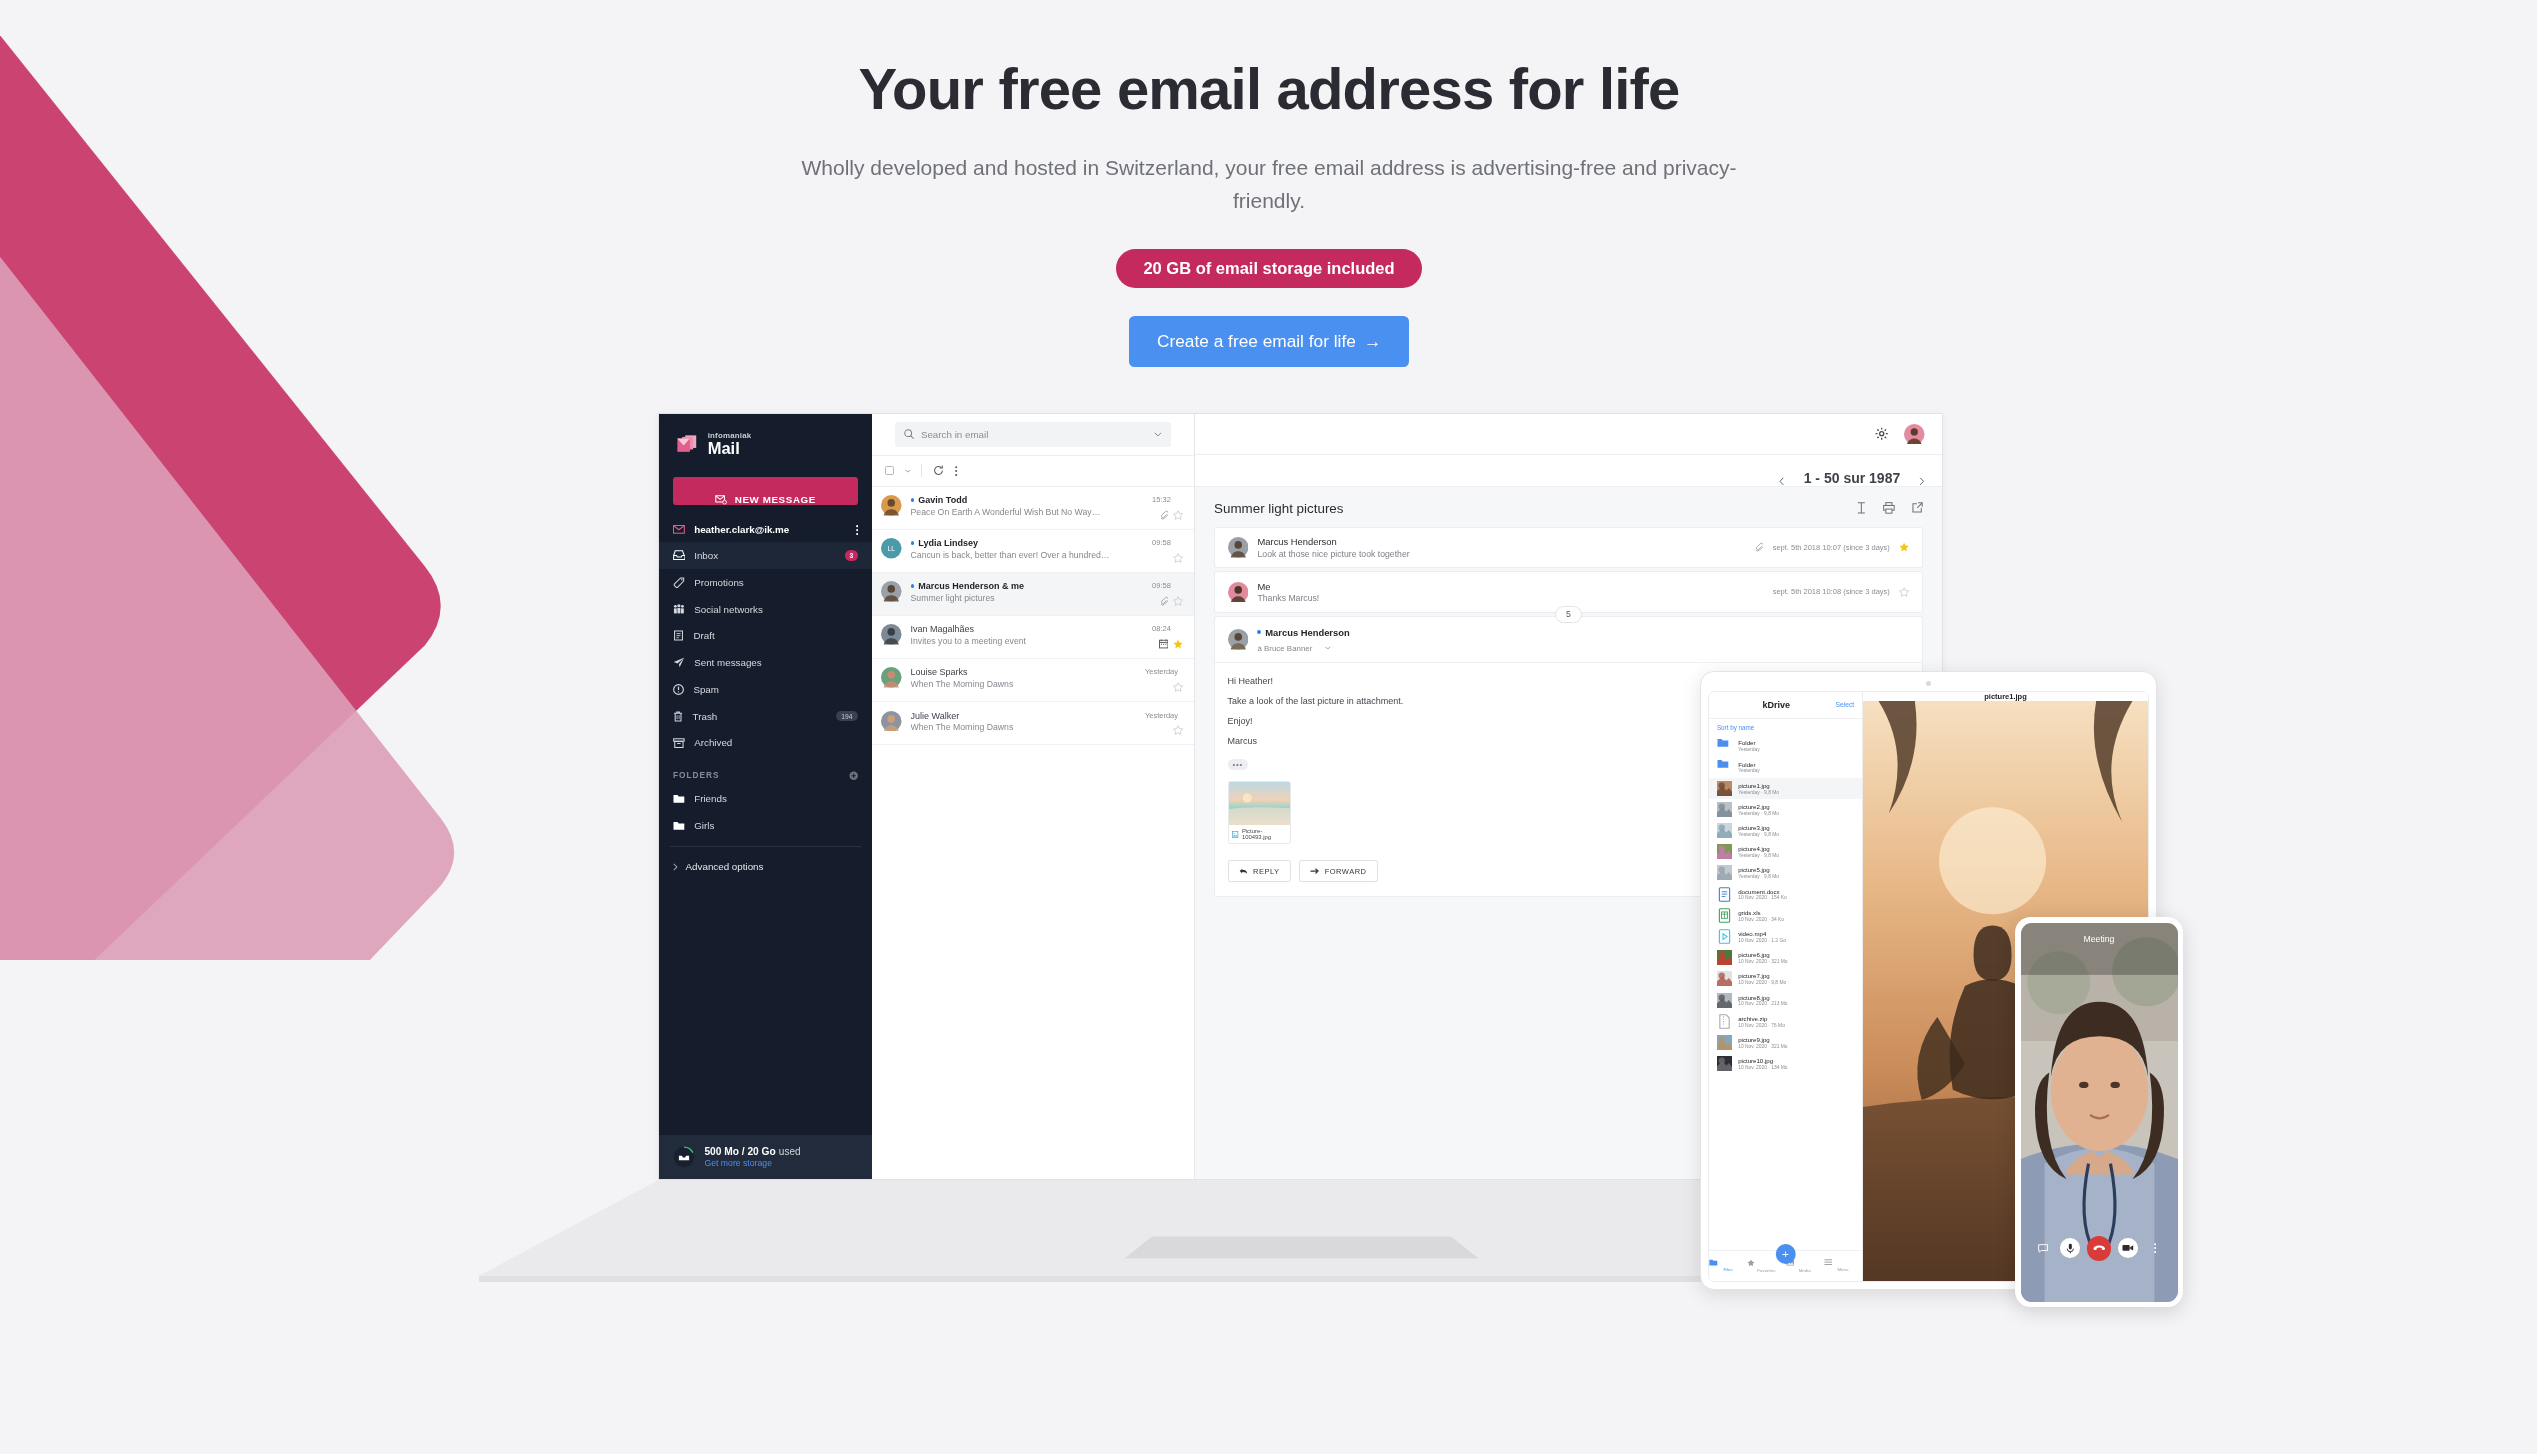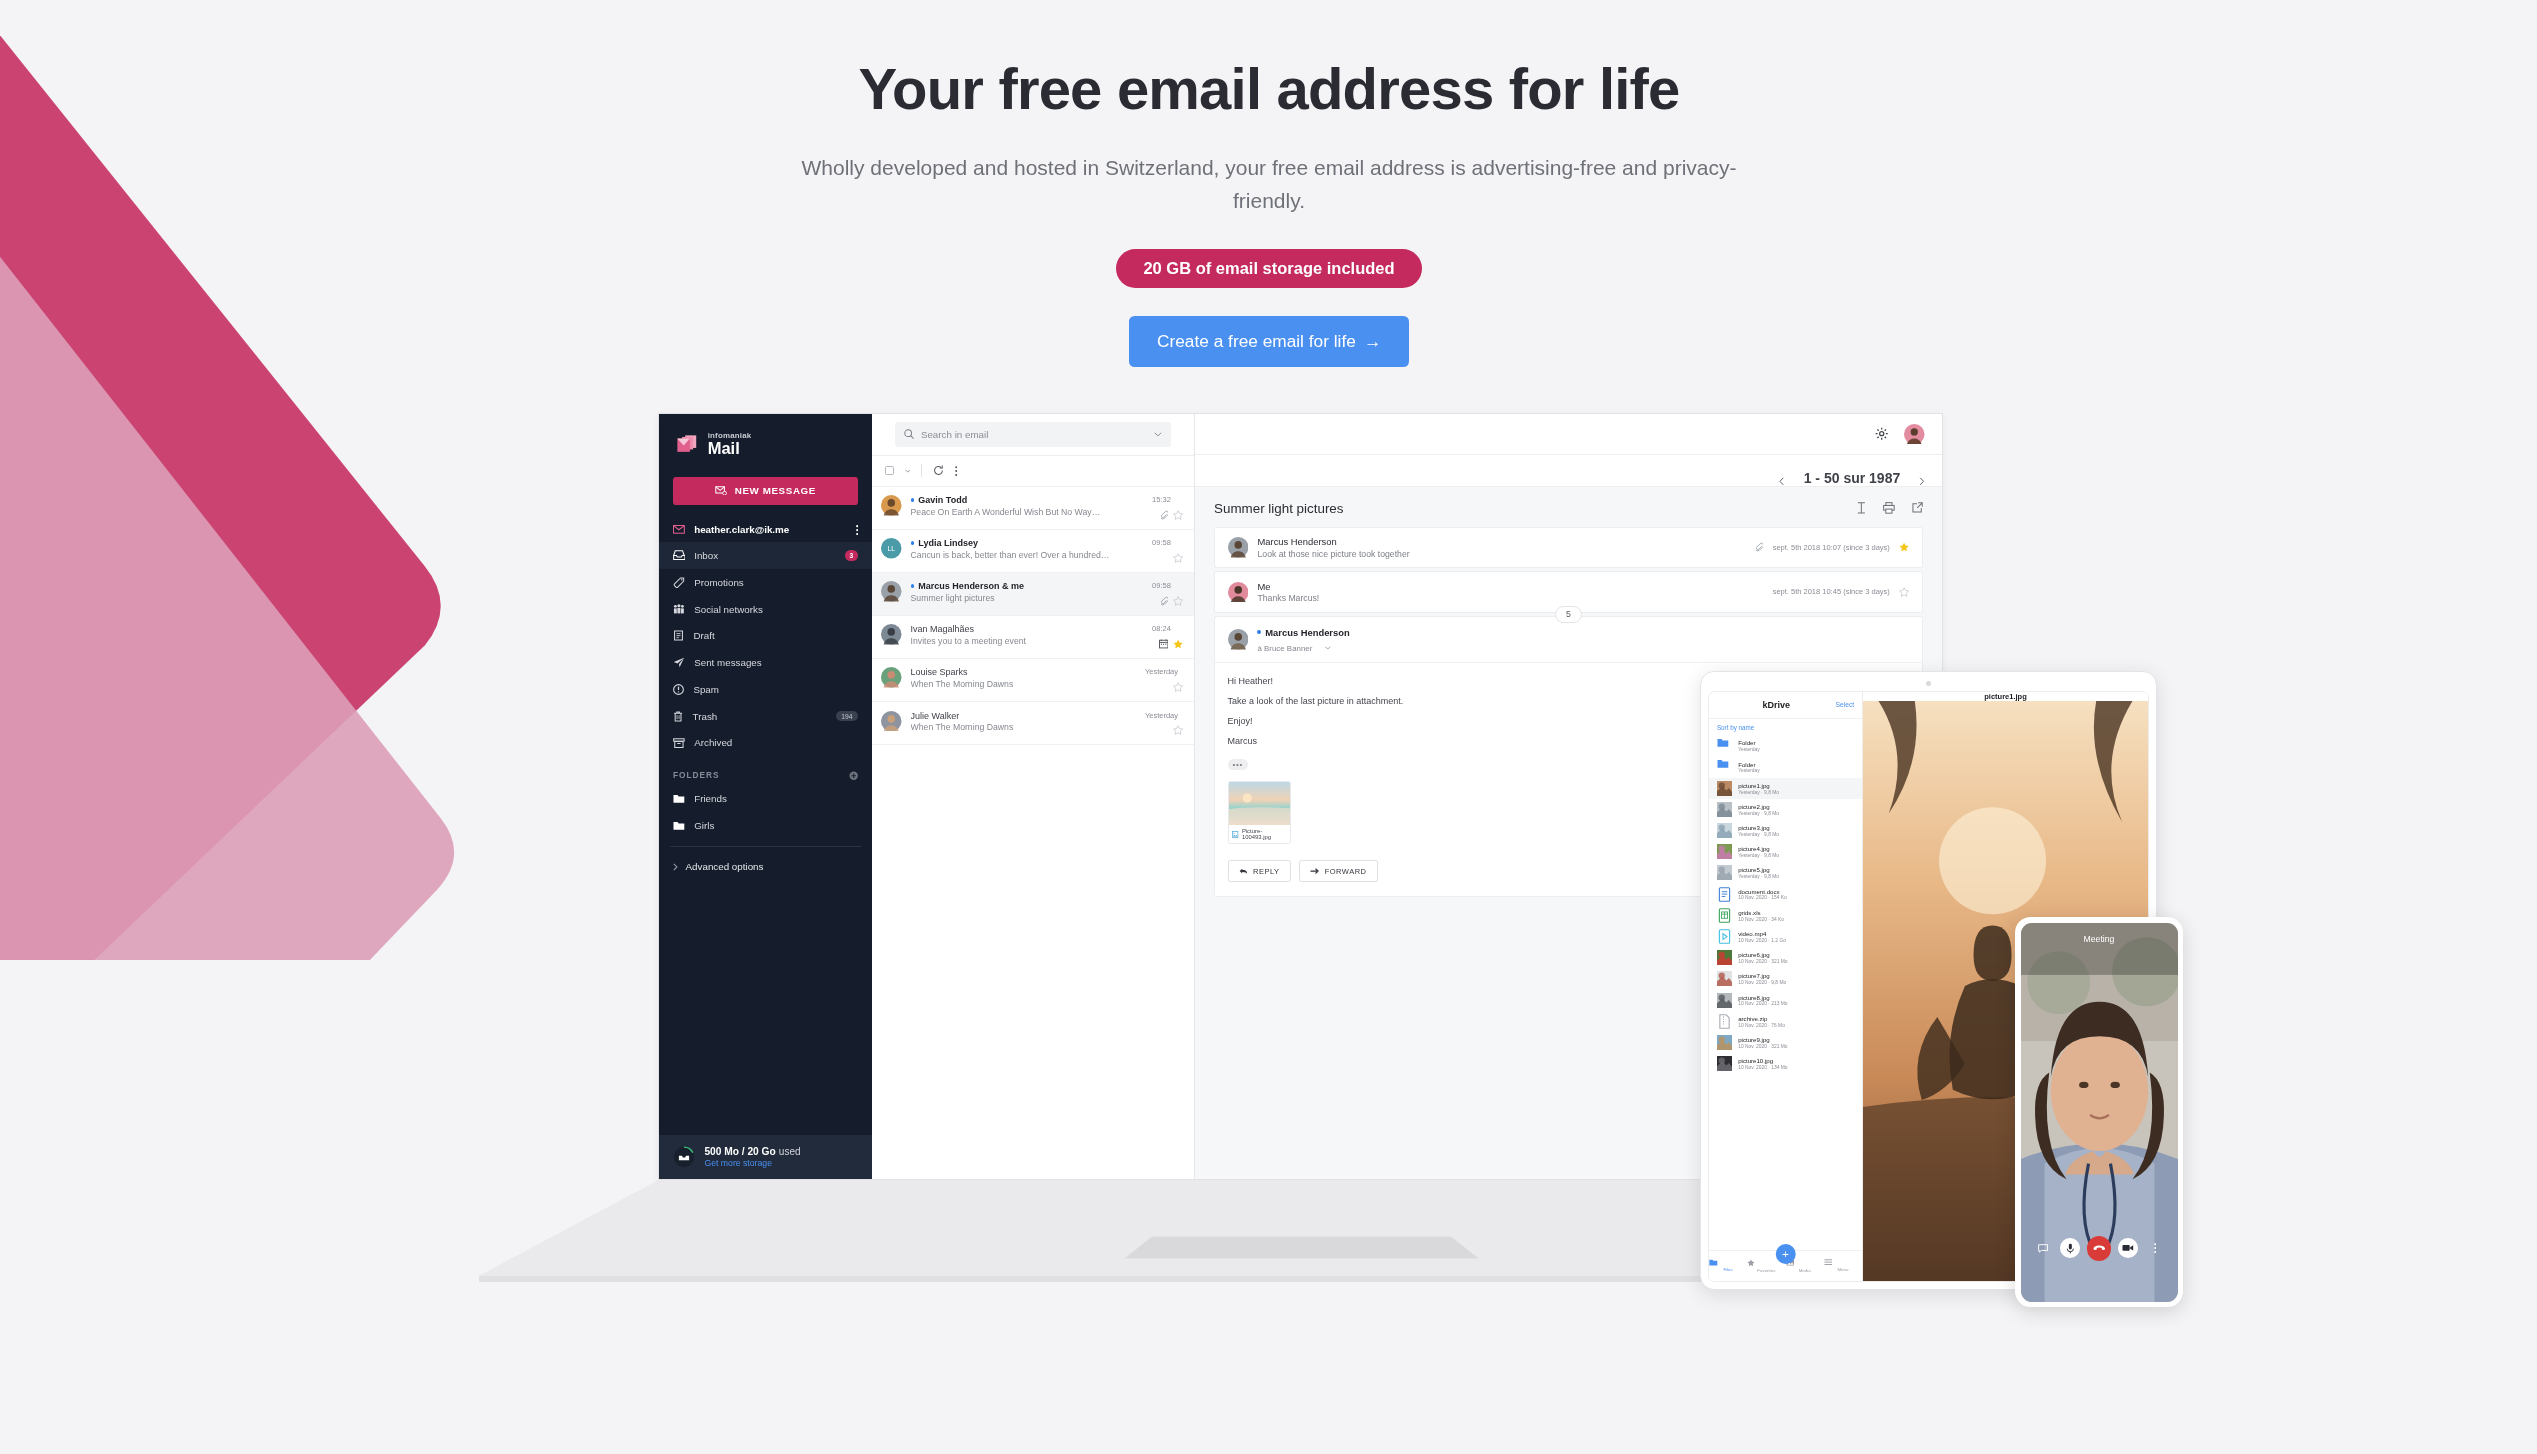--- a/index.html
+++ b/index.html
@@ -49,21 +49,21 @@
 
   
   .mail-side { width: 213px; background: #151d2c; display: flex; flex-direction: column; flex: none; }
   .brand { display: flex; align-items: center; gap: 9.4px; padding: 17.3px 15.7px 11px 15.7px; }
   .brand-txt .b-sup { font-size: 7.9px; color: #c9ccd4; font-weight: bold; letter-spacing: 0.2px; }
   .brand-txt .b-main { font-size: 16.5px; color: #fff; font-weight: bold; line-height: 1.05; }
   .newmsg {
     margin: 7.9px 14px 12.6px 14px; background: #c42a5e; color: #fff;
     border: none; border-radius: 3.1px; height: 28px; font-size: 9.8px;
     font-weight: bold; letter-spacing: 0.6px; cursor: pointer;
-    display: flex; align-items: center; justify-content: center; gap: 7.9px;
+    display: flex; align-items: flex-end; justify-content: center; gap: 7.9px;
     font-family: inherit;
   }
   .acct { display:flex; align-items:center; gap:9.4px; padding:7px 14px; color:#fff; font-size:9.8px; font-weight:bold; }
   .acct .grow { flex: 1; }
   .nav-item {
     display: flex; align-items: center; gap: 9.4px; padding: 7.9px 14px;
     color: #d6d8de; font-size: 9.8px; cursor: pointer;
   }
   .nav-item.active { background: #1e2737; }
   .nav-item .grow { flex: 1; }
@@ -689,21 +689,21 @@
                 <svg width="20.5" height="20.5" viewBox="0 0 26 26">
                   <circle cx="13" cy="13" r="13" fill="#e08a9c"></circle>
                   <circle cx="13" cy="10" r="4.8" fill="#4a3628"></circle>
                   <path d="M3.4 26c1.2-5.2 5.1-7.8 9.6-7.8s8.4 2.6 9.6 7.8z" fill="#4a3628" opacity=".85"></path>
                 </svg>
               </span>
               <div style="flex: 1 1 0%;">
                 <div class="who">Me</div>
                 <div class="snip">Thanks Marcus!</div>
               </div>
-              <span class="meta">sept. 5th 2018 10:45 (since 3 days)</span>
+              <span class="meta">sept. 5th 2018 10:08 (since 3 days)</span>
               <span>
                 <svg width="10.2" height="10.2" viewBox="0 0 13 13">
                   <path d="M6.5 0.9l1.8 3.6 4 .6-2.9 2.8.7 4-3.6-1.9L2.9 12l.7-4L0.7 5.1l4-.6z" fill="none" stroke="#c9ccd2" stroke-width="1.1"></path>
                 </svg>
               </span>
             </div>
           </div>
         <div class="collapse-pill">5</div>
 
         <div class="mcard">

